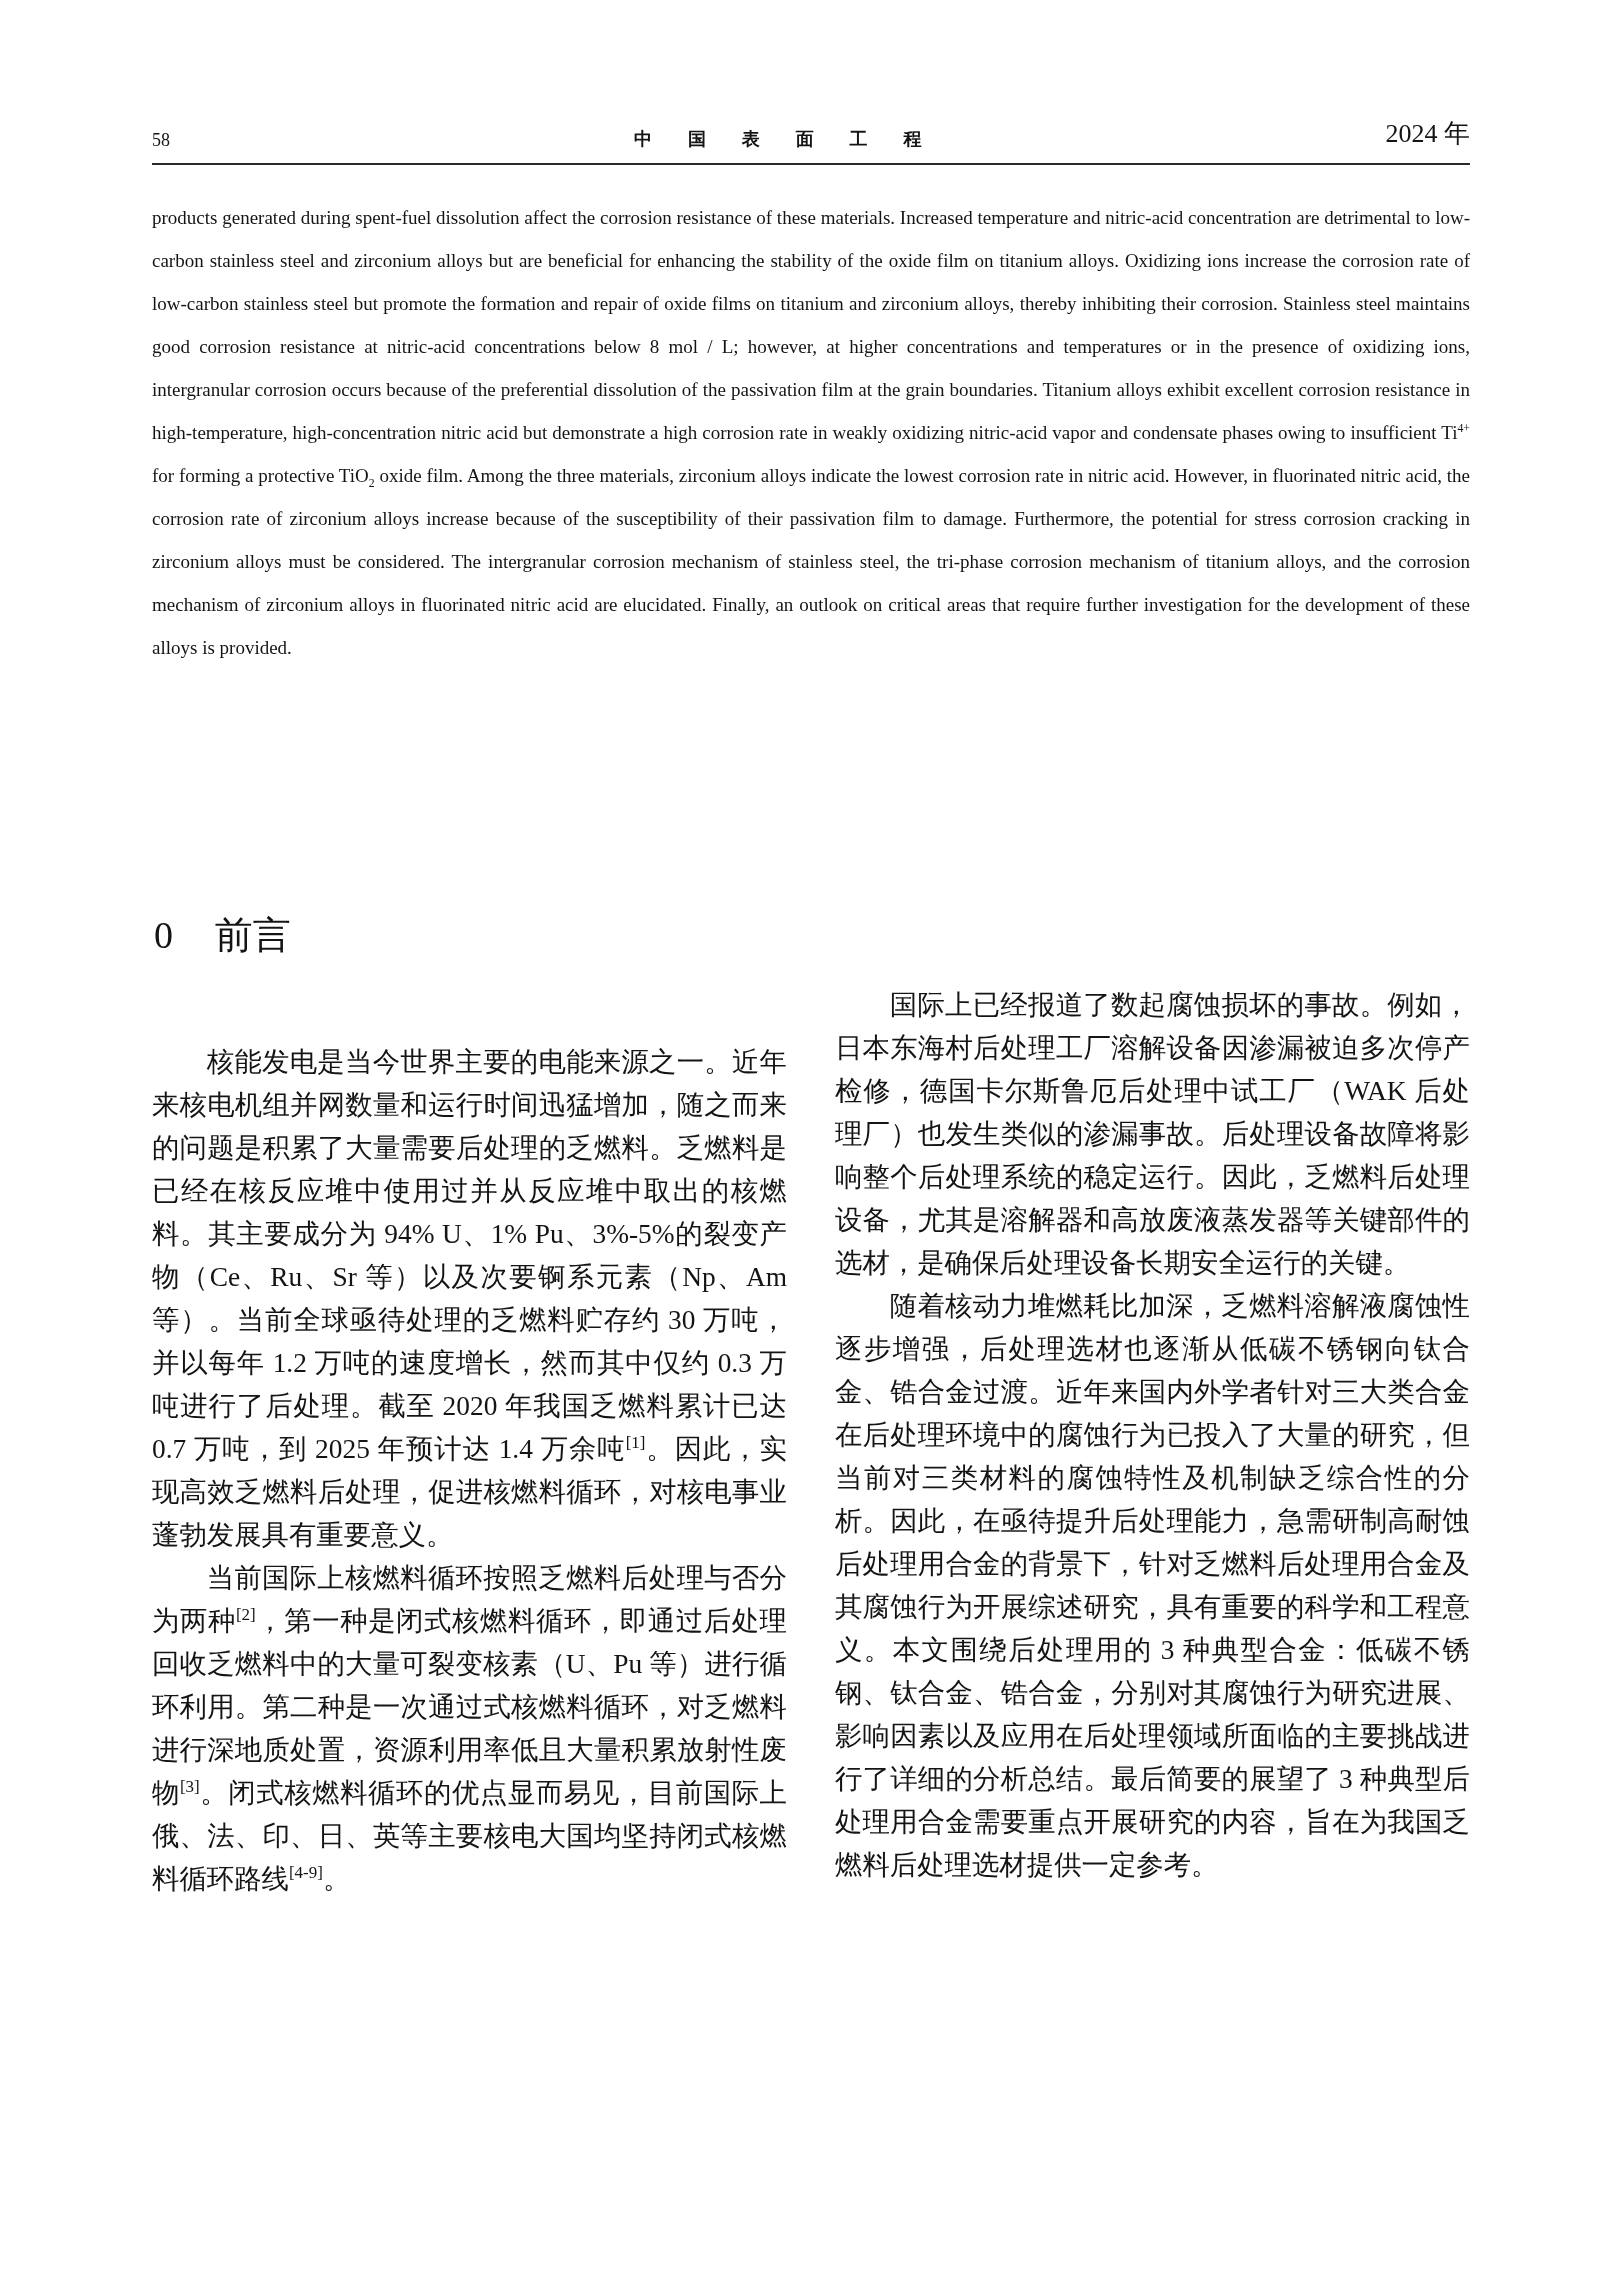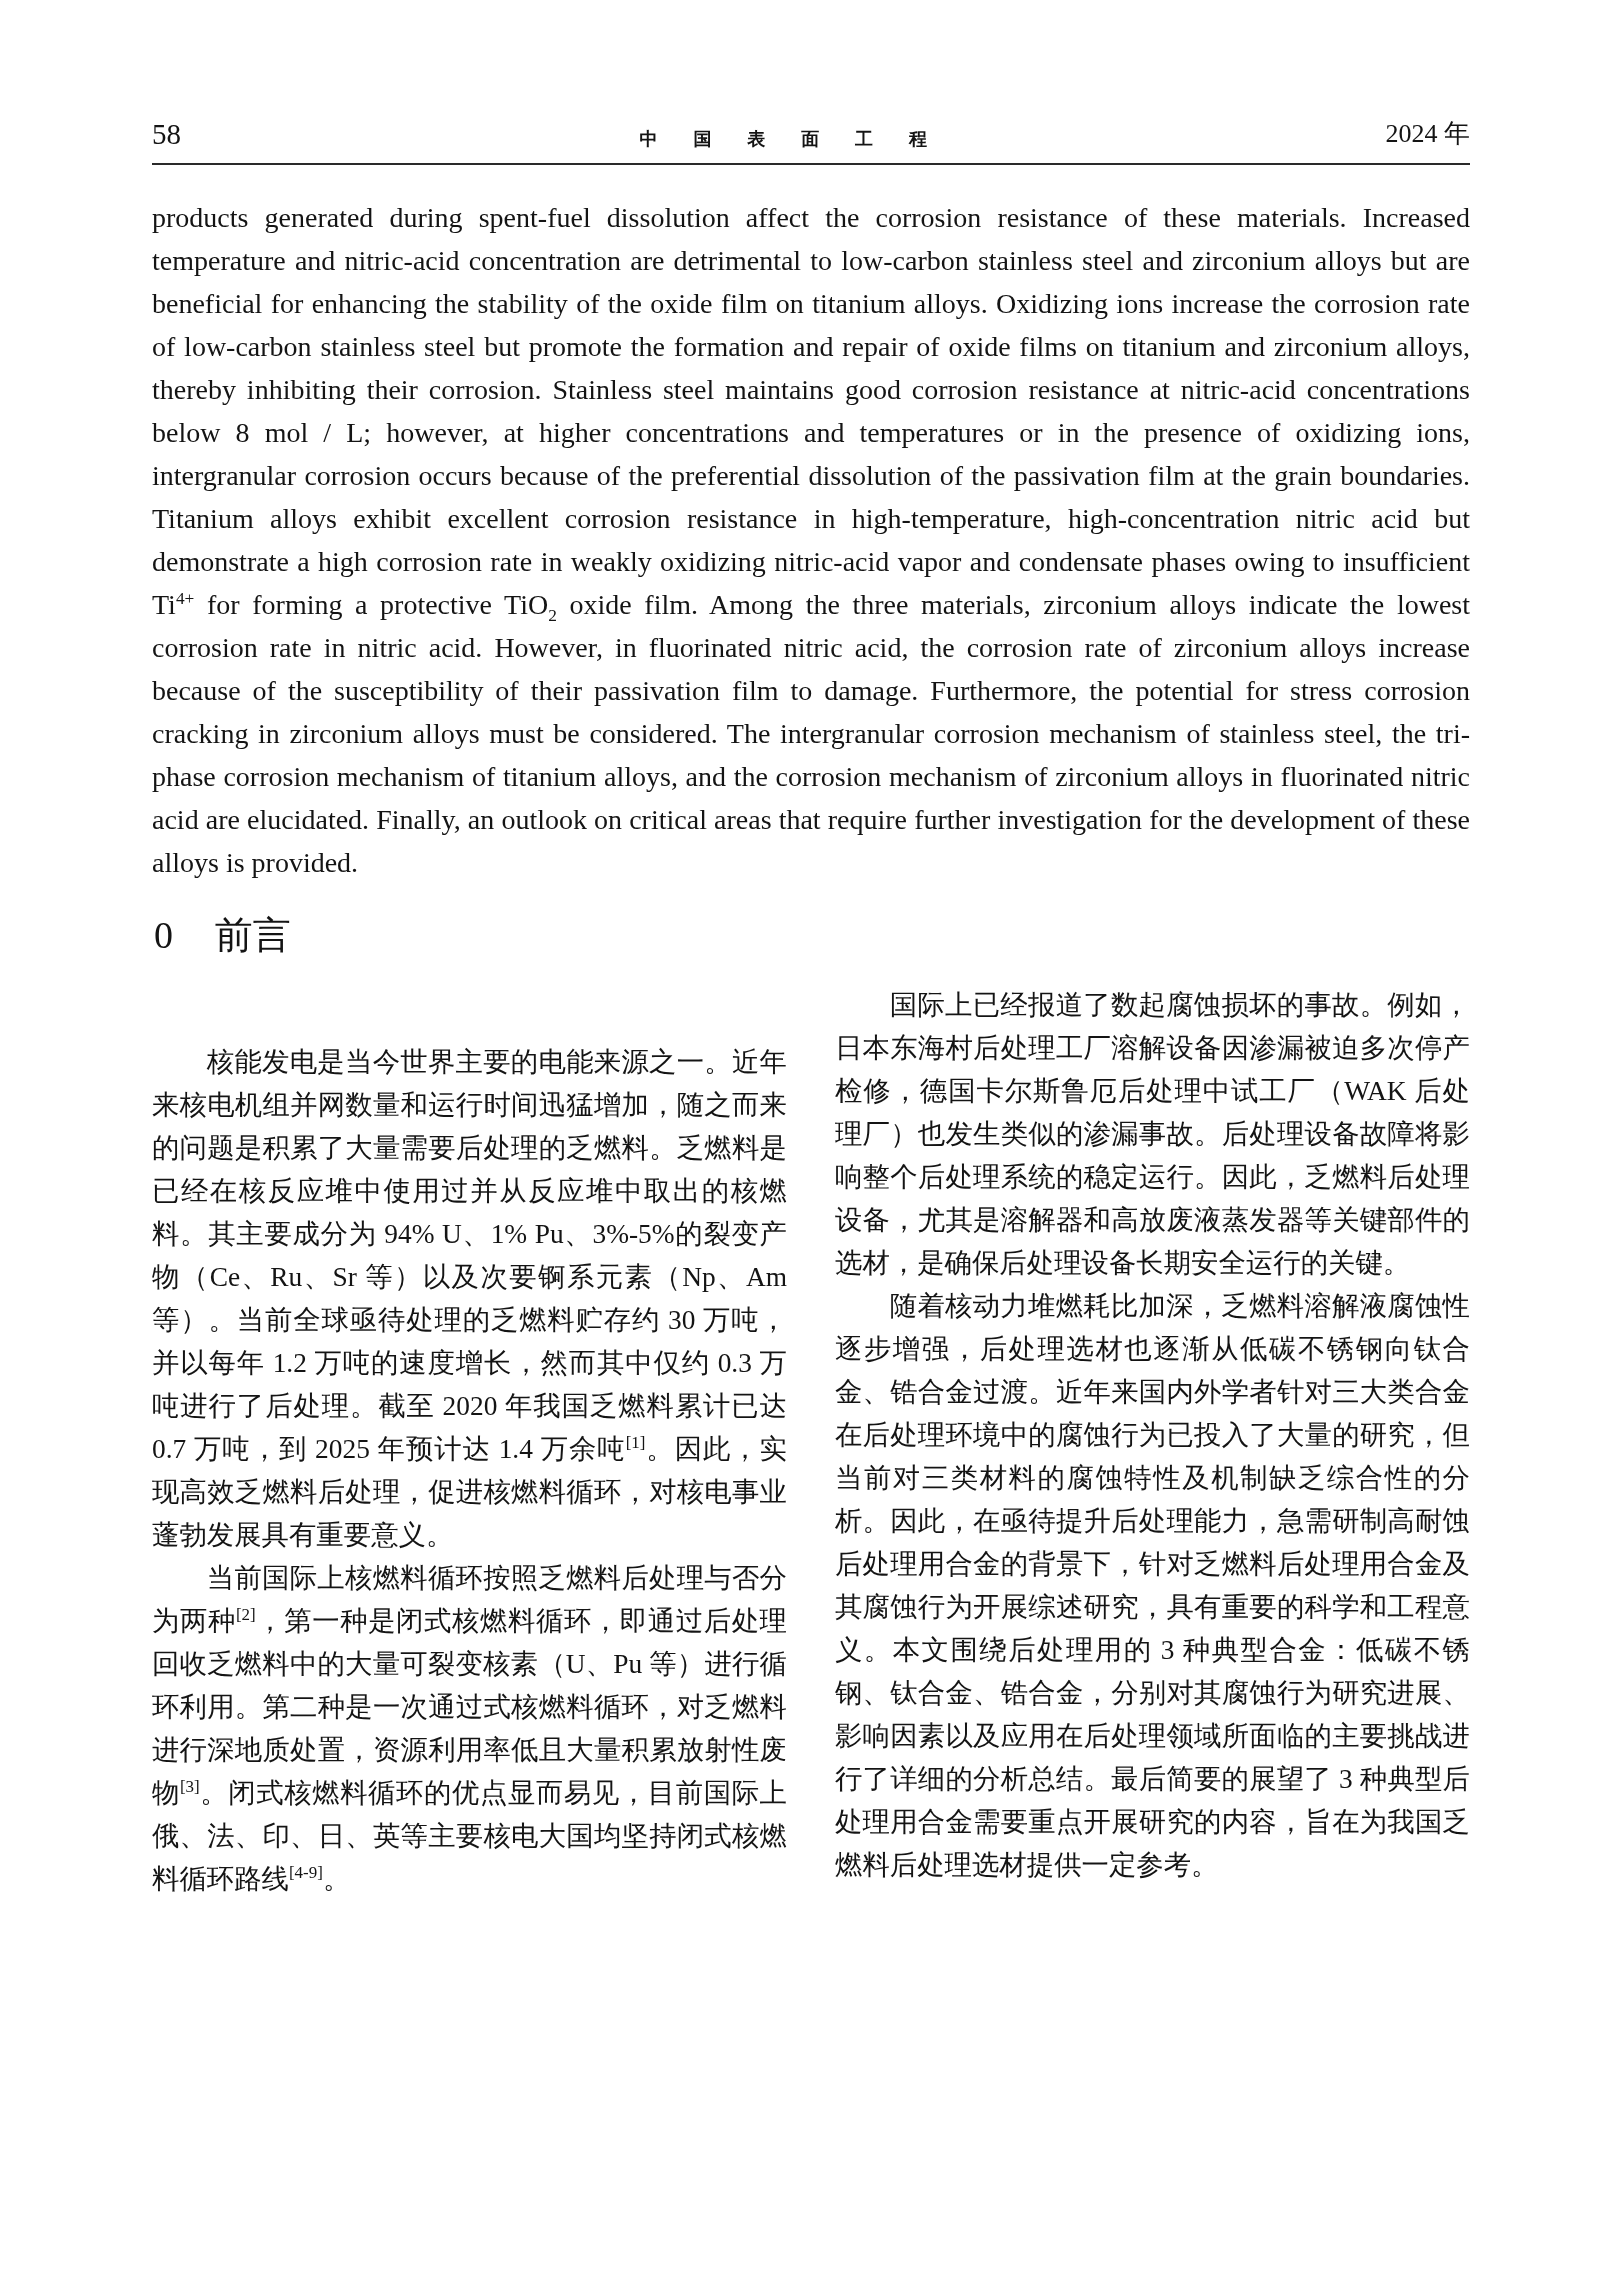--- a/index.html
+++ b/index.html
@@ -18,36 +18,36 @@
     position: absolute;
     left: 152px;
     top: 116px;
     width: 1318px;
     display: flex;
     justify-content: space-between;
     align-items: flex-end;
     padding-bottom: 11.8px;
     border-bottom: 2px solid #2a2a2a;
   }
-  .page-number { font-size: 29px; }
+  .page-number { font-size: 18px; }
   .journal-title {
     font-size: 18px;
     font-weight: bold;
     letter-spacing: 15.7px;
     text-indent: 15.7px;
   }
   .year-label { font-size: 26px; }
 
   
   .abstract-block {
     position: absolute;
     left: 152px;
     top: 196px;
     width: 1318px;
-    font-size: 28px;
+    font-size: 19px;
     line-height: 43px;
     text-align: justify;
   }
   .abstract-paragraph { margin: 0; }
   .keywords-line { margin: 0; text-align: left; }
   .keywords-label { font-weight: bold; }
 
   sup { font-size: 0.62em; vertical-align: super; line-height: 0; }
   sub { font-size: 0.62em; vertical-align: sub; line-height: 0; }
 

